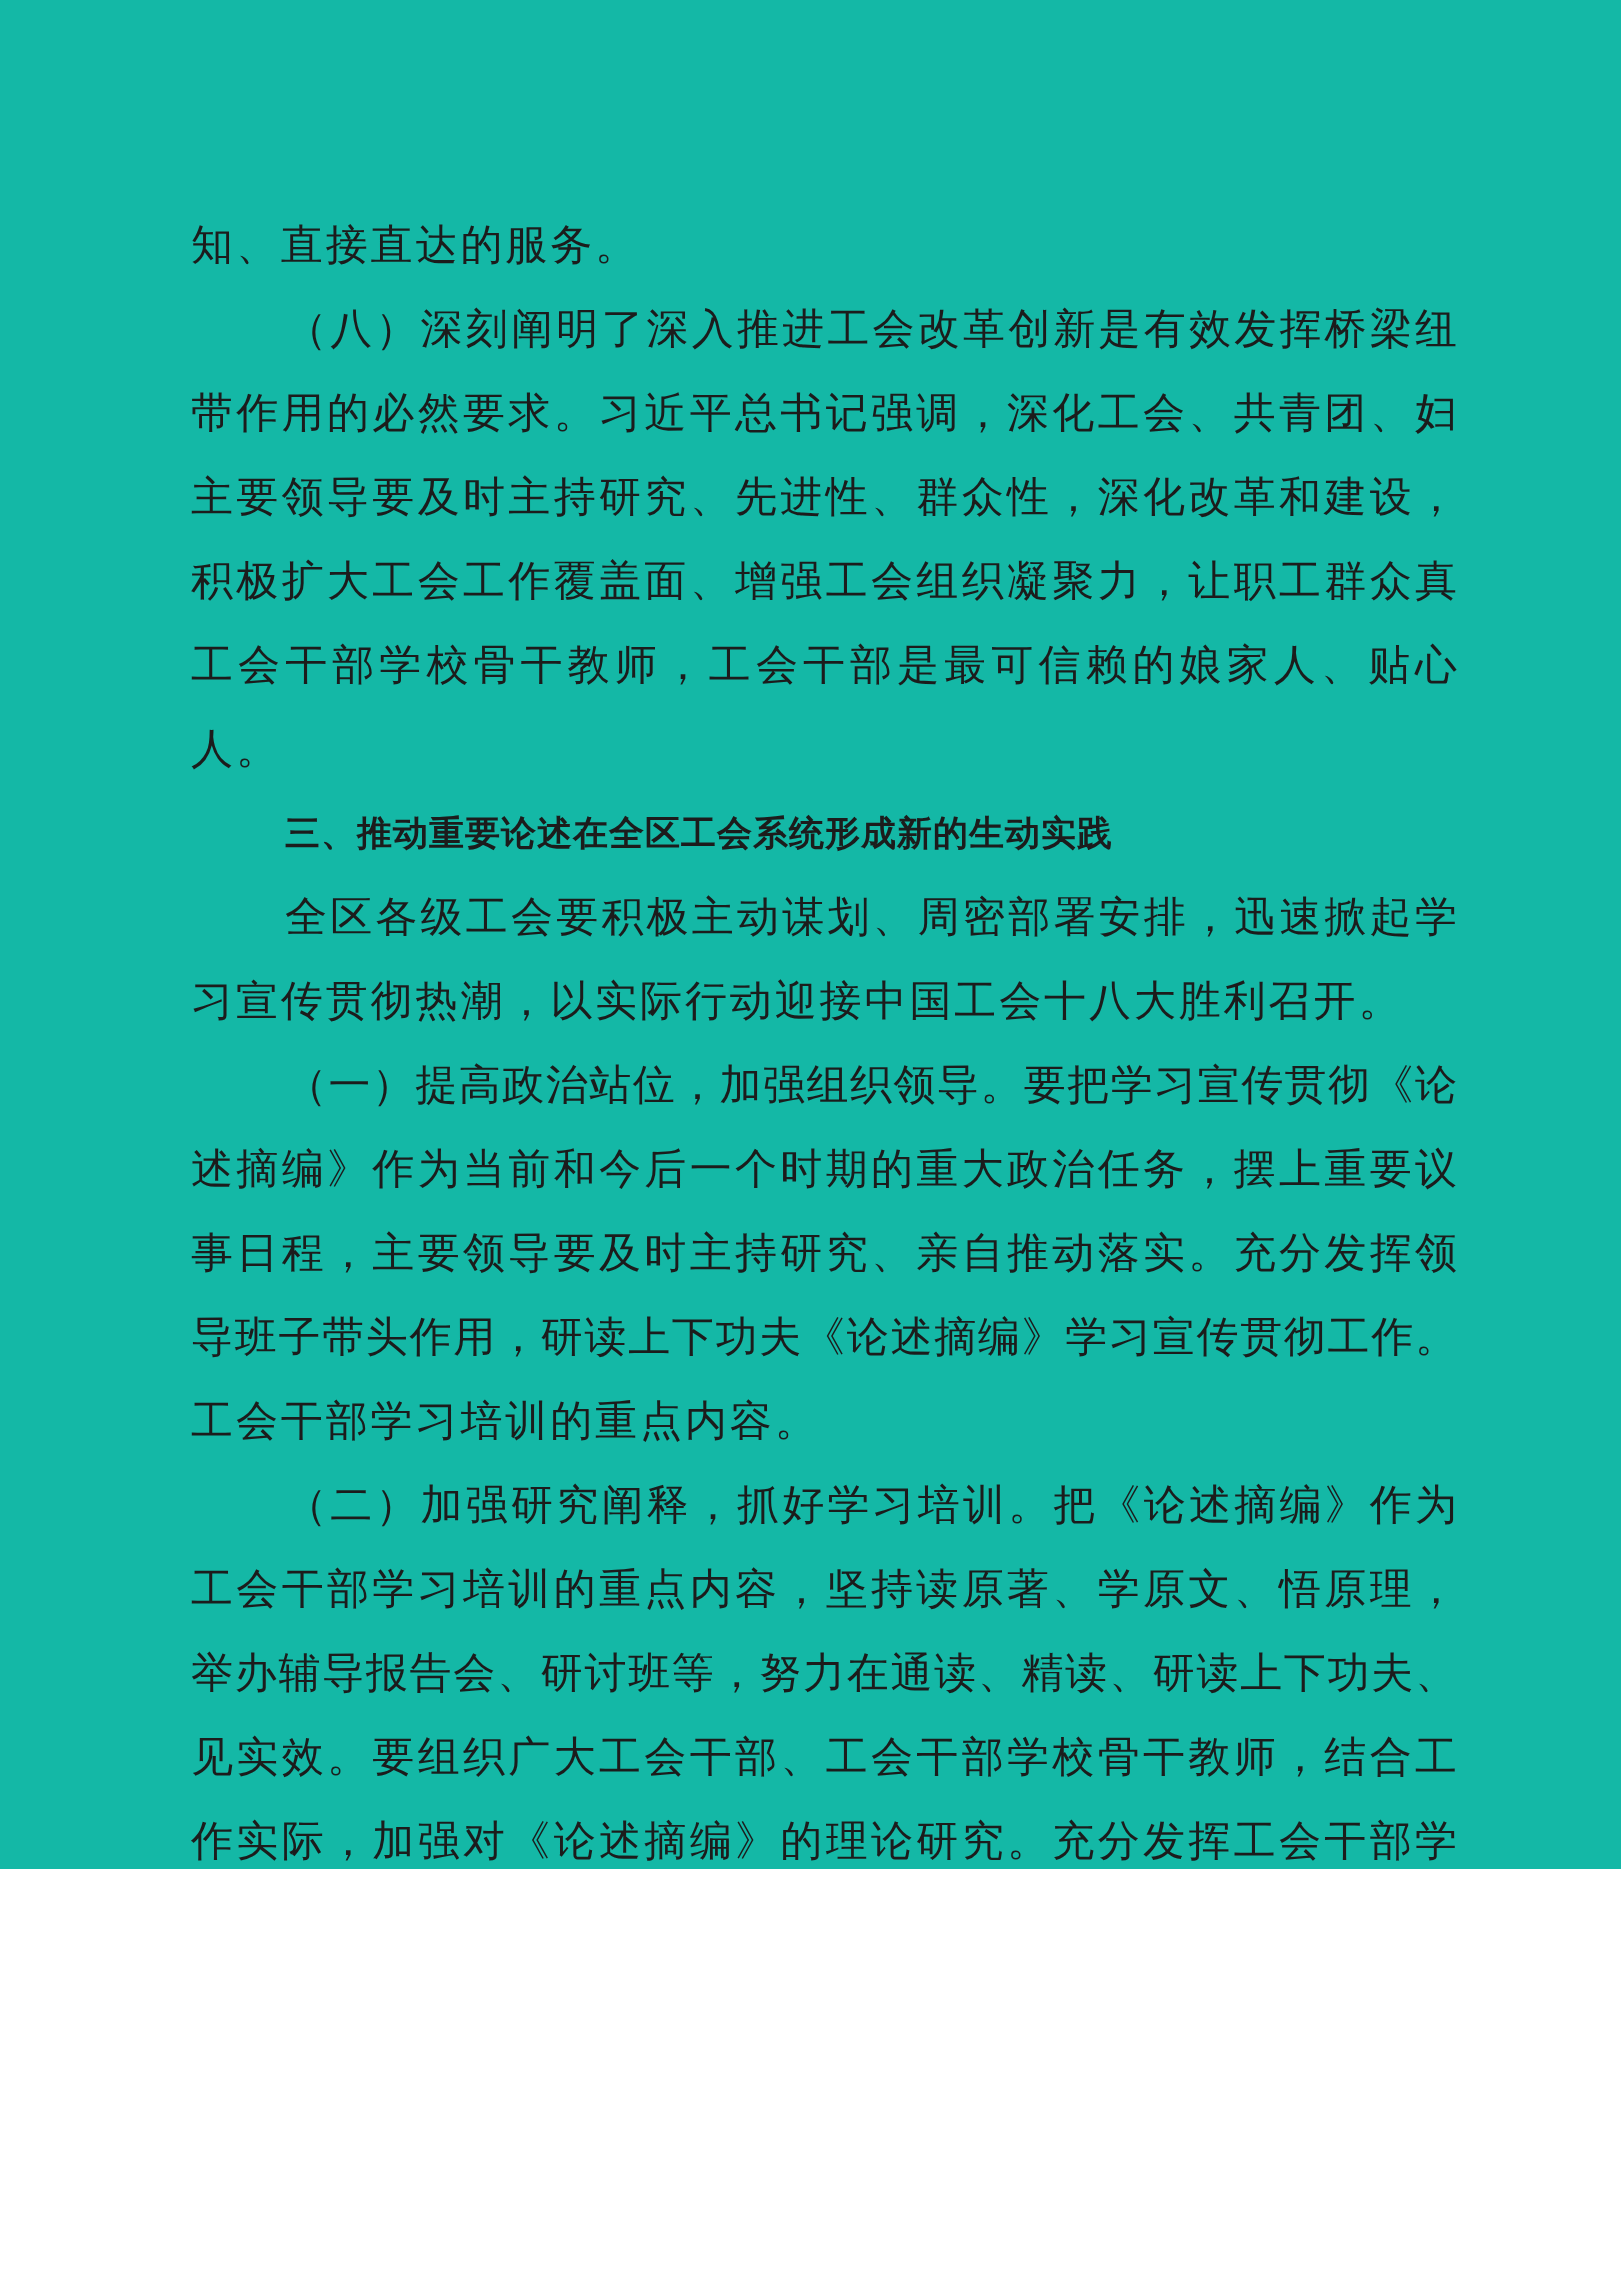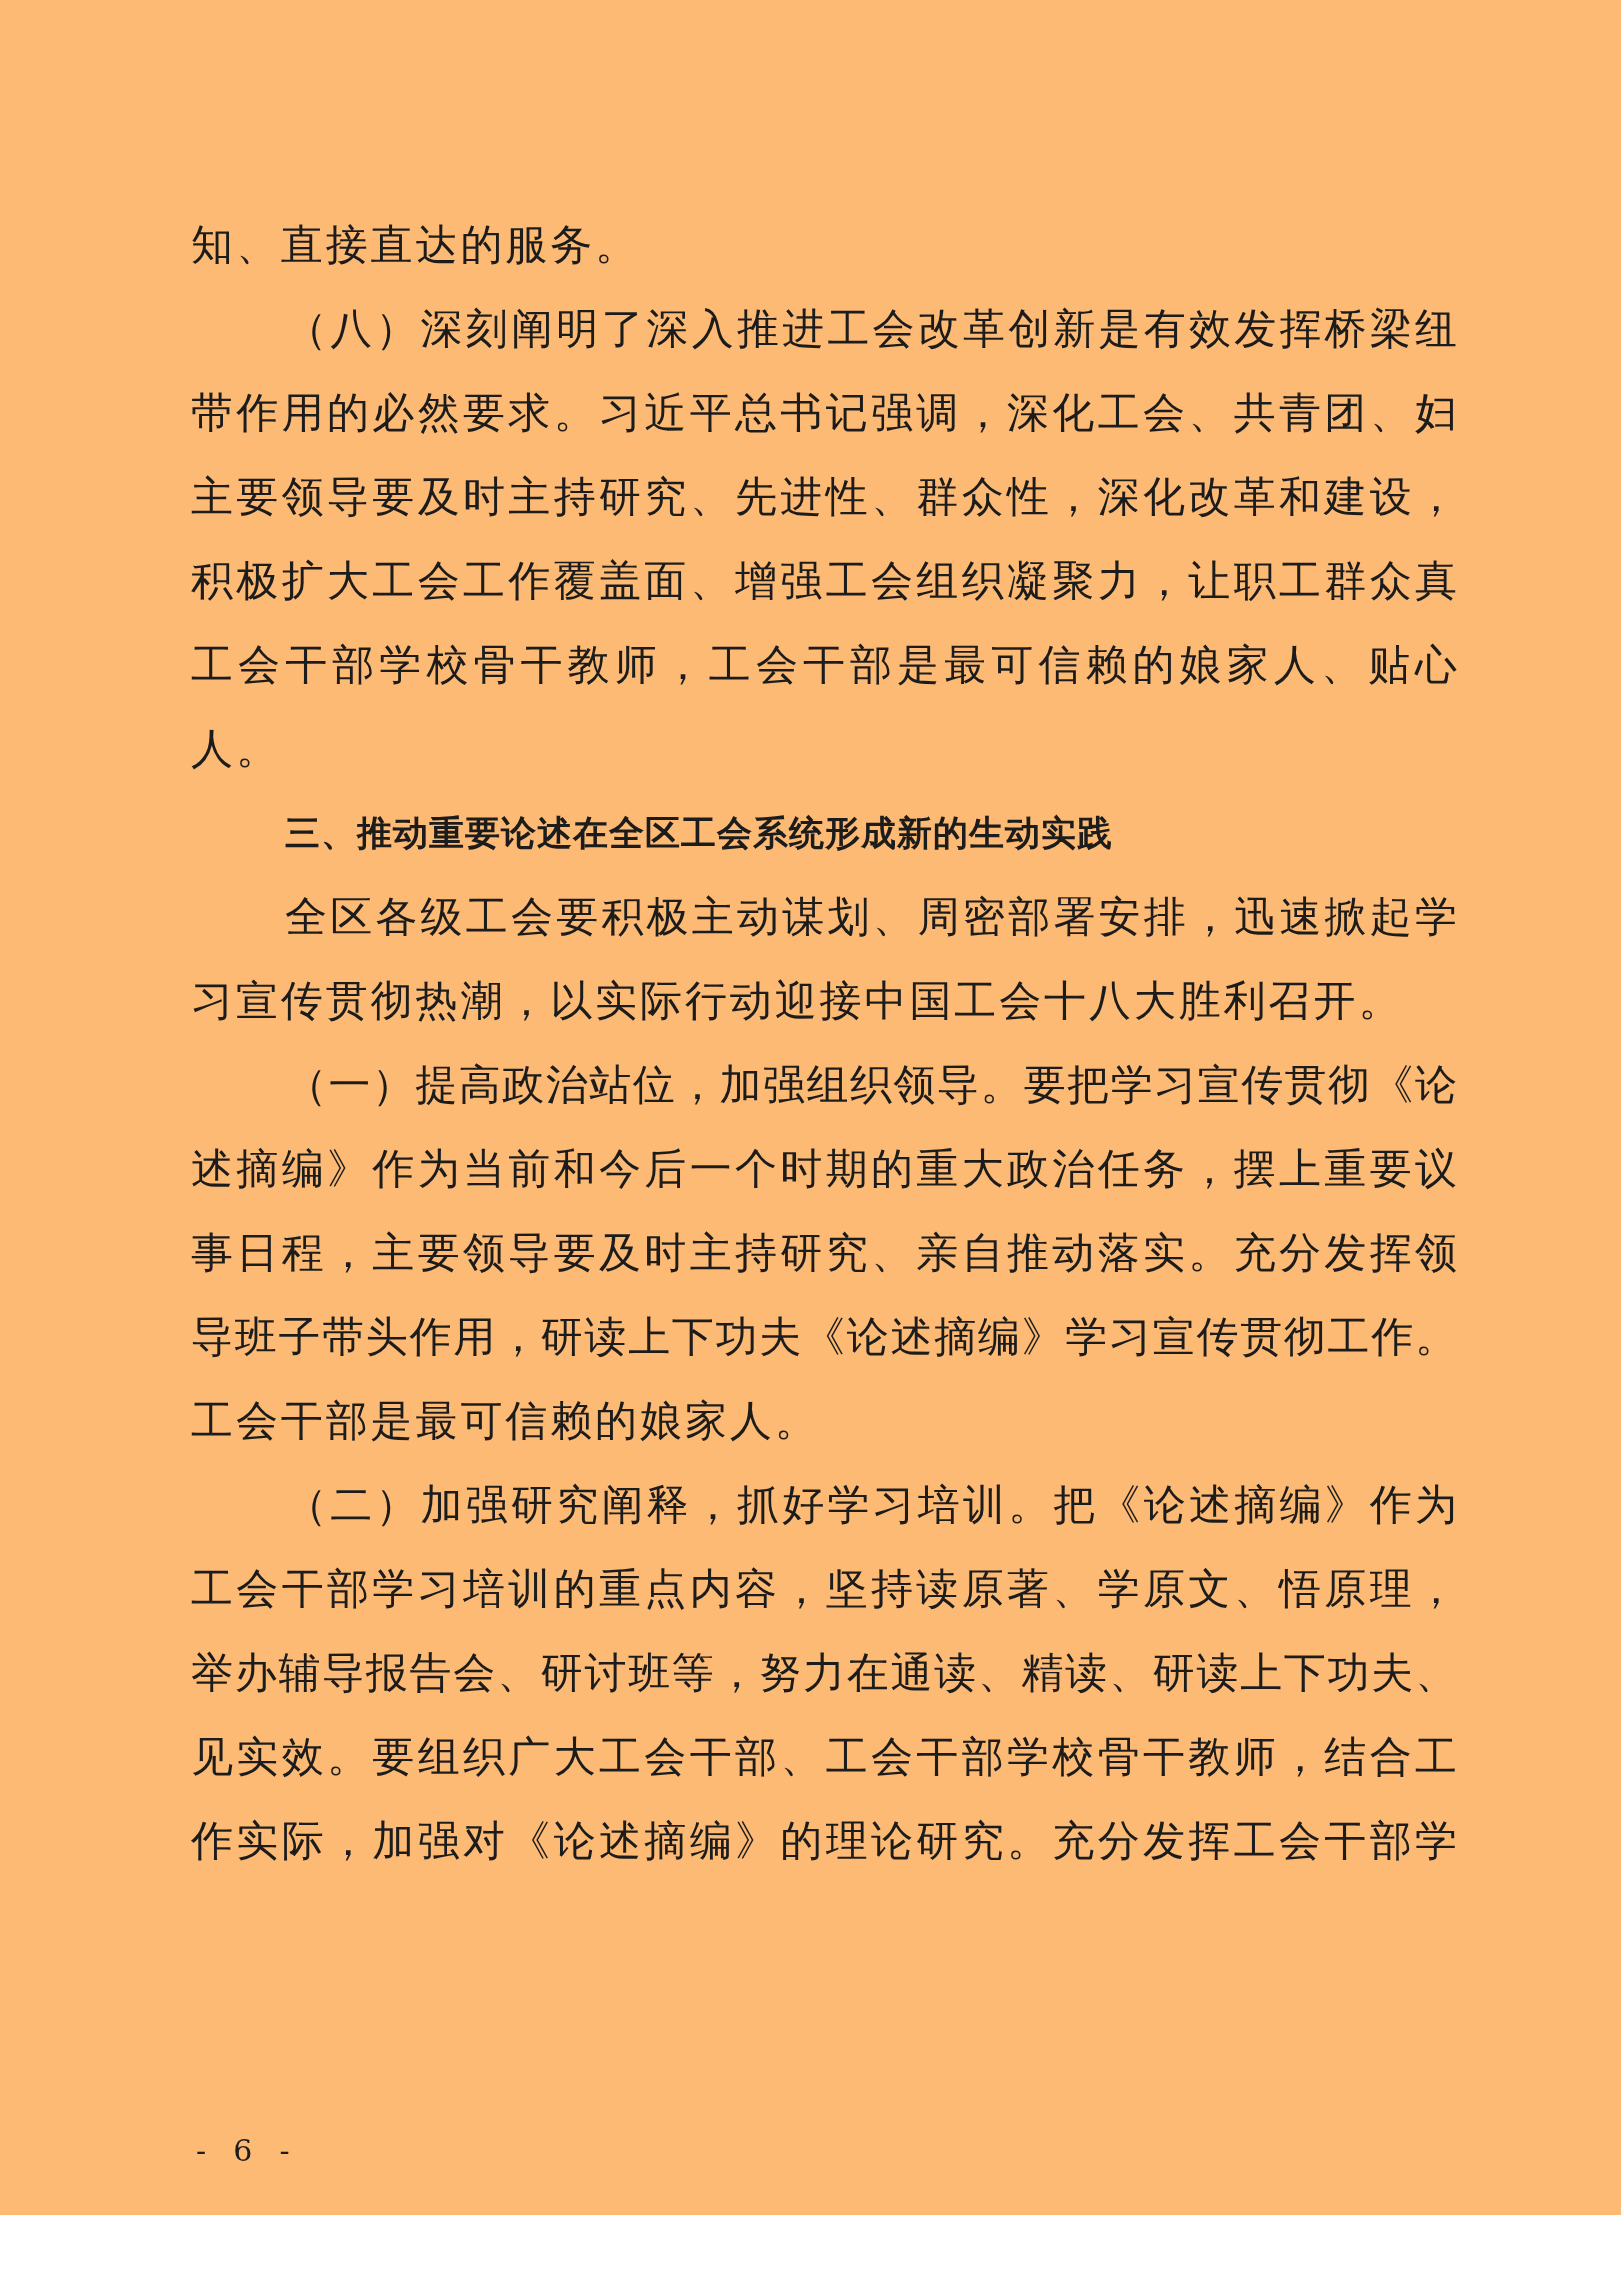--- a/index.html
+++ b/index.html
@@ -3,22 +3,22 @@
 <meta charset="utf-8">
 <style>
   html, body {
     margin: 0;
     padding: 0;
     background: #ffffff;
   }
   .page {
     position: relative;
     width: 1621px;
-    height: 2215px;
-    background: #fdba74;
+    height: 1869px;
+    background: #14b8a6;
     overflow: hidden;
     font-family: "DejaVu Serif", serif;
     color: #1c1c1c;
   }
   .textblock {
     position: absolute;
     left: 191px;
     top: 203px;
     width: 1266px;
   }
@@ -77,21 +77,21 @@
       <div class="line justify">积极扩大工会工作覆盖面、增强工会组织凝聚力，让职工群众真</div>
       <div class="line justify">工会干部学校骨干教师，工会干部是最可信赖的娘家人、贴心</div>
       <div class="line left">人。</div>
       <div class="line heading ind">三、推动重要论述在全区工会系统形成新的生动实践</div>
       <div class="line justify ind">全区各级工会要积极主动谋划、周密部署安排，迅速掀起学</div>
       <div class="line left">习宣传贯彻热潮，以实际行动迎接中国工会十八大胜利召开。</div>
       <div class="line justify ind">（一）提高政治站位，加强组织领导。要把学习宣传贯彻《论</div>
       <div class="line justify">述摘编》作为当前和今后一个时期的重大政治任务，摆上重要议</div>
       <div class="line justify">事日程，主要领导要及时主持研究、亲自推动落实。充分发挥领</div>
       <div class="line justify">导班子带头作用，研读上下功夫《论述摘编》学习宣传贯彻工作。</div>
-      <div class="line left">工会干部是最可信赖的娘家人。</div>
+      <div class="line left">工会干部学习培训的重点内容。</div>
       <div class="line justify ind">（二）加强研究阐释，抓好学习培训。把《论述摘编》作为</div>
       <div class="line justify">工会干部学习培训的重点内容，坚持读原著、学原文、悟原理，</div>
       <div class="line justify">举办辅导报告会、研讨班等，努力在通读、精读、研读上下功夫、</div>
       <div class="line justify">见实效。要组织广大工会干部、工会干部学校骨干教师，结合工</div>
       <div class="line justify">作实际，加强对《论述摘编》的理论研究。充分发挥工会干部学</div>
     </div>
   <div class="page-number">- 6 -</div>
 </div>
 
 

